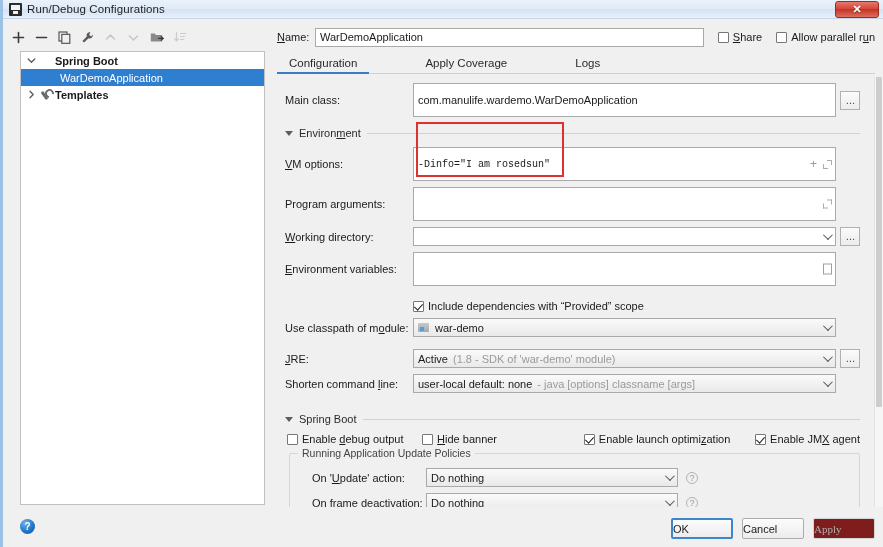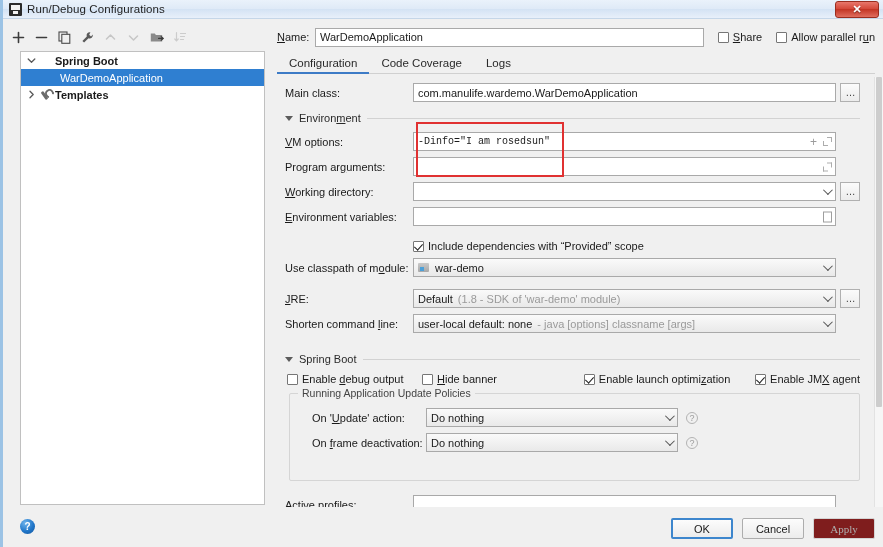--- a/index.html
+++ b/index.html
@@ -166,20 +166,21 @@
     left: 2px; top: 0px; width: 4px; height: 7px;
     border: solid #1f1f1f; border-width: 0 1.6px 1.6px 0;
     transform: rotate(42deg);
   }
 
   
   #tabs {
     position: absolute; left: 2px; top: 32px; right: 8px; height: 23px;
     display: flex; align-items: flex-end;
     border-bottom: 1px solid #d0d0d0;
+    gap: 44px;
   }
   .tab {
     padding: 0 12px 4px 12px; font-size: 11.5px;
     color: #2a2a2a; cursor: pointer; position: relative;
   }
   .tab.active::after {
     content: ""; position: absolute; left: 0; right: 0; bottom: -1px;
     height: 2px; background: #3d7bc6;
   }
 
@@ -191,21 +192,21 @@
     overflow: hidden;
   }
   #form-inner { position: relative; padding: 6px 14px 0 8px; }
 
   .row { display: flex; align-items: center; margin-bottom: 6px; position: relative; }
   .lbl-col { width: 128px; flex: none; font-size: 11px; }
 
   .txt {
     flex: 1 1 auto; height: 19px; min-width: 0;
     background: #fff; border: 1px solid #a9a9a9;
-    font-size: 11px; padding: 1px 4px; color: #1a1a1a;
+    font-size: 11px; padding: 16px 4px; color: #1a1a1a;
     font-family: "Liberation Sans", sans-serif; outline: none;
   }
   .txt.mono { font-family: "Liberation Mono", monospace; font-size: 10px; }
   .combo {
     flex: 1 1 auto; height: 19px; min-width: 0;
     background: linear-gradient(to bottom,#fafafa,#e9e9e9);
     border: 1px solid #a9a9a9;
     font-size: 11px; padding: 0 16px 0 4px; color: #1a1a1a;
     display: flex; align-items: center; position: relative;
     cursor: pointer; white-space: nowrap; overflow: hidden;
@@ -317,21 +318,21 @@
   
   #btnbar {
     position: absolute; right: 8px; bottom: 8px;
     display: flex; align-items: center; gap: 9px;
   }
   .dlg-btn {
     width: 62px; height: 21px;
     background: linear-gradient(to bottom,#fcfcfc,#ececec);
     border: 1px solid #adadad; border-radius: 2px;
     font-size: 11px; color: #1a1a1a; cursor: pointer;
-    display: flex; align-items: center; justify-content: center;
+    display: flex; align-items: center; 
   }
   .dlg-btn.def { border: 2px solid #3d86cd; }
   .dlg-btn.dis { color: #aeaeae; cursor: default; background: #7f1d1d; border-color: #d4d4d4; font-family: Liberation Serif, serif; }
 </style>
 </head>
 <body>
 
 <div id="window">
 
   <div id="titlebar">
@@ -435,21 +436,21 @@
           <span class="field-label"><span class="u">S</span>hare</span>
         </div>
         <div class="cbwrap">
           <span class="cb"></span>
           <span class="field-label">Allow parallel r<span class="u">u</span>n</span>
         </div>
       </div>
 
       <div id="tabs">
         <div class="tab active">Configuration</div>
-        <div class="tab">Code Coverage</div>
+        <div class="tab">Apply Coverage</div>
         <div class="tab">Logs</div>
       </div>
 
       <div id="form-scroll">
         <div id="form-inner">
 
           <div class="row">
             <span class="lbl-col field-label">Main class:</span>
             <input class="txt" type="text" value="com.manulife.wardemo.WarDemoApplication" style="">
             <div class="ellipsis-btn">
@@ -524,21 +525,21 @@
               <span class="chev"></span>
             </div>
             <div class="ellipsis-btn" style="visibility:hidden"></div>
           </div>
 
           <div style="height:6px"></div>
 
           <div class="row">
             <span class="lbl-col field-label"><span class="u">J</span>RE:</span>
             <div class="combo">
-              <span>Default</span>
+              <span>Active</span>
               <span class="dim" style="margin-left:5px">(1.8 - SDK of 'war-demo' module)</span>
               <span class="chev"></span>
             </div>
             <div class="ellipsis-btn">
               <span>…</span>
             </div>
           </div>
 
           <div class="row">
             <span class="lbl-col field-label">Shorten command <span class="u">l</span>ine:</span>

